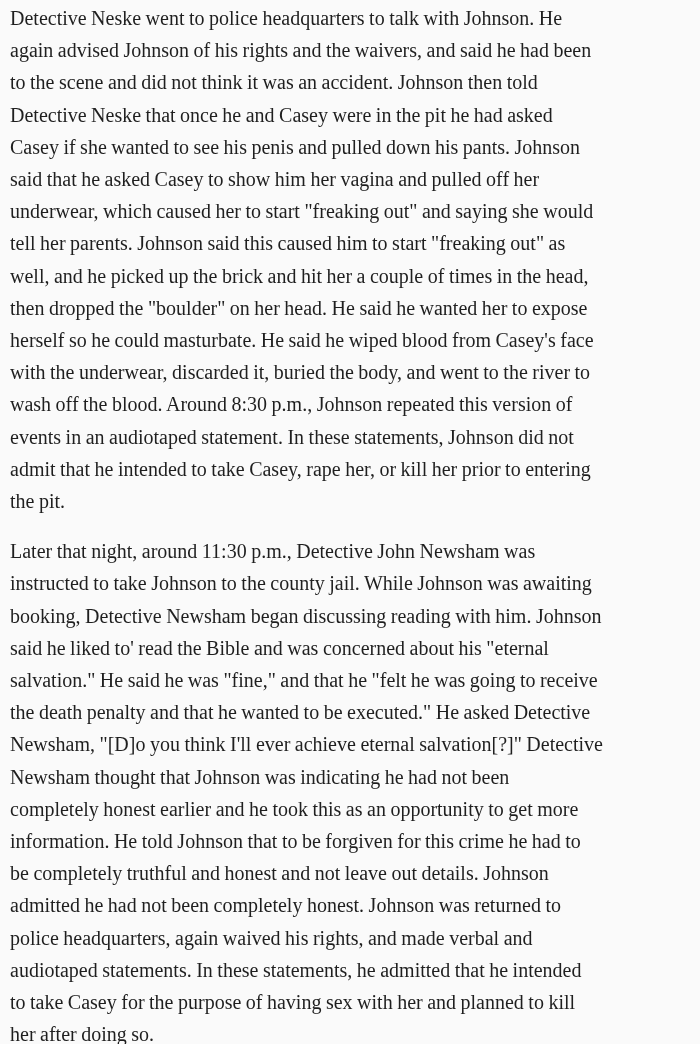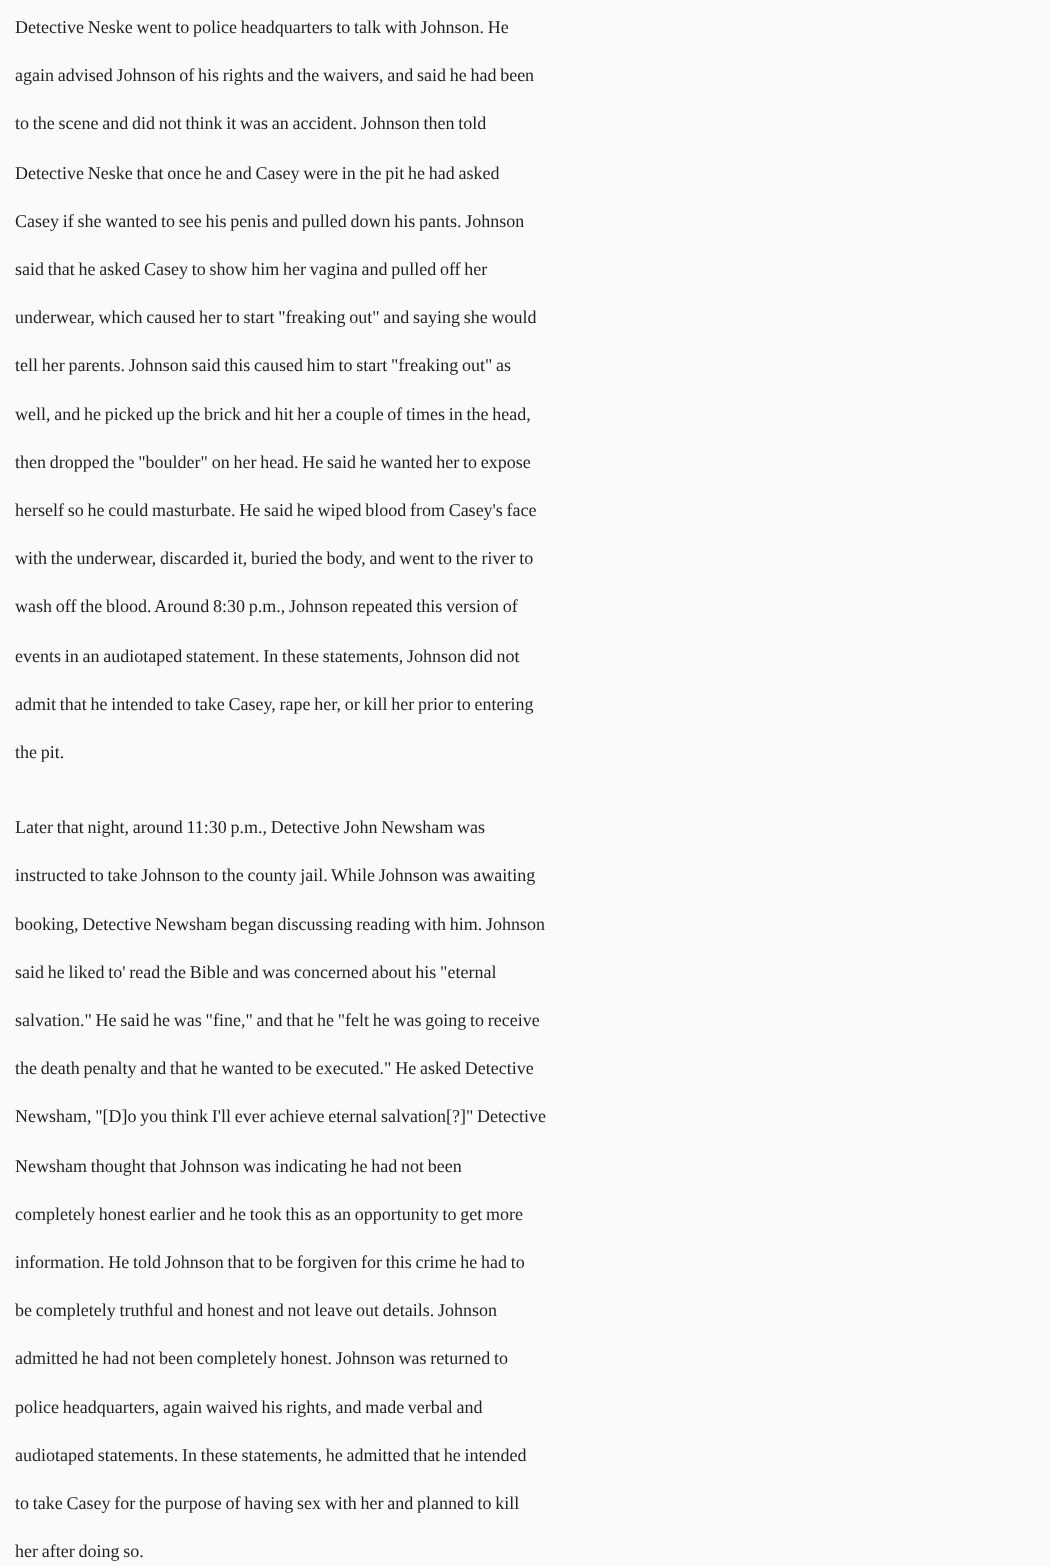--- a/index.html
+++ b/index.html
@@ -12,21 +12,21 @@
     overflow: hidden;
     background: #fafafa;
     color: #1f1f1f;
     font-family: "Liberation Serif", "DejaVu Serif", serif;
   }
   main.article {
     padding: 2px 8px 0 10px;
   }
   p.para {
     margin: 0 0 18px 0;
-    font-size: 12px;
+    font-size: 20px;
     line-height: 32.2px;
     white-space: pre-line;      
     word-spacing: -0.5px;
     text-rendering: optimizeLegibility;
   }
 </style>
 </head>
 <body>
 
 <main class="article">

